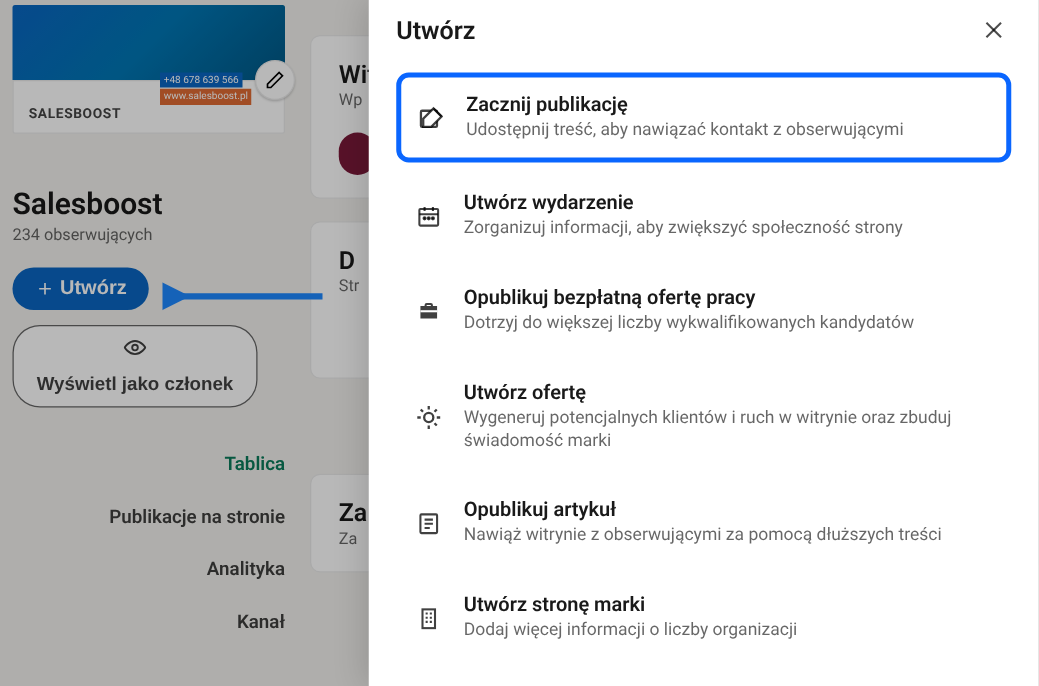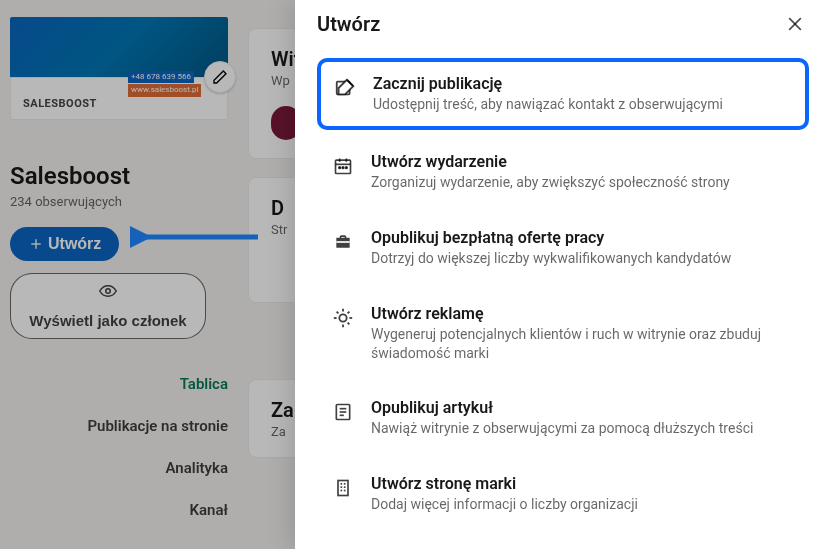--- a/index.html
+++ b/index.html
@@ -18,21 +18,21 @@
   }
   .sidebar {
     width: 218px;
     flex-shrink: 0;
   }
   .banner {
     height: 60px;
     background: linear-gradient(135deg, #0a66c2 0%, #0077b5 50%, #005885 100%);
     border-radius: 2px 2px 0 0;
     position: relative;
-    margin-top: 17px;
+    margin-top: 4px;
   }
   .edit-badge {
     position: absolute;
     right: -8px;
     top: 44px;
     width: 32px;
     height: 32px;
     border-radius: 50%;
     background: #fff;
     border: 1px solid #ebebeb;
@@ -162,21 +162,21 @@
     color: rgba(0,0,0,.7);
     cursor:pointer;
     border-radius:50%;
   }
   .options { padding: 10px 22px; }
   .opt {
     display:flex;
     gap:16px;
     padding: 14px 14px;
     border-radius:8px;
-    align-items: flex-start;
+    align-items: center;
   }
   .opt + .opt { margin-top: 8px; }
   .opt.highlight {
     border: 4px solid #0a66ff;
     border-radius: 10px;
     padding: 12px 12px;
   }
   .opt .icon {
     width:24px; height:24px; flex-shrink:0;
     color: rgba(0,0,0,.75);
@@ -294,21 +294,21 @@
             <line x1="3" y1="10" x2="21" y2="10"></line>
             <line x1="8" y1="3" x2="8" y2="7"></line>
             <line x1="16" y1="3" x2="16" y2="7"></line>
             <circle cx="8" cy="14" r="1" fill="currentColor"></circle>
             <circle cx="12" cy="14" r="1" fill="currentColor"></circle>
             <circle cx="16" cy="14" r="1" fill="currentColor"></circle>
           </svg>
       </span>
       <div>
         <div class="ttl">Utwórz wydarzenie</div>
-        <div class="desc">Zorganizuj wydarzenie, aby zwiększyć społeczność strony</div>
+        <div class="desc">Zorganizuj informacji, aby zwiększyć społeczność strony</div>
       </div>
     </div>
 
     <div class="opt">
       <span class="icon">
         <svg width="20" height="20" viewBox="0 0 24 24" fill="currentColor">
             <path d="M10 4h4a2 2 0 012 2v1h4v12H4V7h4V6a2 2 0 012-2zm0 3h4V6h-4v1z"></path>
             <rect x="4" y="11" width="16" height="2" fill="#fff"></rect>
           </svg>
       </span>
@@ -325,21 +325,21 @@
             <line x1="12" y1="2" x2="12" y2="5"></line>
             <line x1="12" y1="19" x2="12" y2="22"></line>
             <line x1="2" y1="12" x2="5" y2="12"></line>
             <line x1="19" y1="12" x2="22" y2="12"></line>
             <line x1="5" y1="5" x2="7" y2="7"></line>
             <line x1="17" y1="17" x2="19" y2="19"></line>
             <line x1="17" y1="7" x2="19" y2="5"></line>
           </svg>
       </span>
       <div>
-        <div class="ttl">Utwórz reklamę</div>
+        <div class="ttl">Utwórz ofertę</div>
         <div class="desc">Wygeneruj potencjalnych klientów i ruch w witrynie oraz zbuduj świadomość marki</div>
       </div>
     </div>
 
     <div class="opt">
       <span class="icon">
         <svg width="20" height="20" viewBox="0 0 24 24" fill="none" stroke="currentColor" stroke-width="2">
             <rect x="4" y="3" width="16" height="18" rx="1"></rect>
             <line x1="8" y1="8" x2="16" y2="8"></line>
             <line x1="8" y1="12" x2="16" y2="12"></line>

